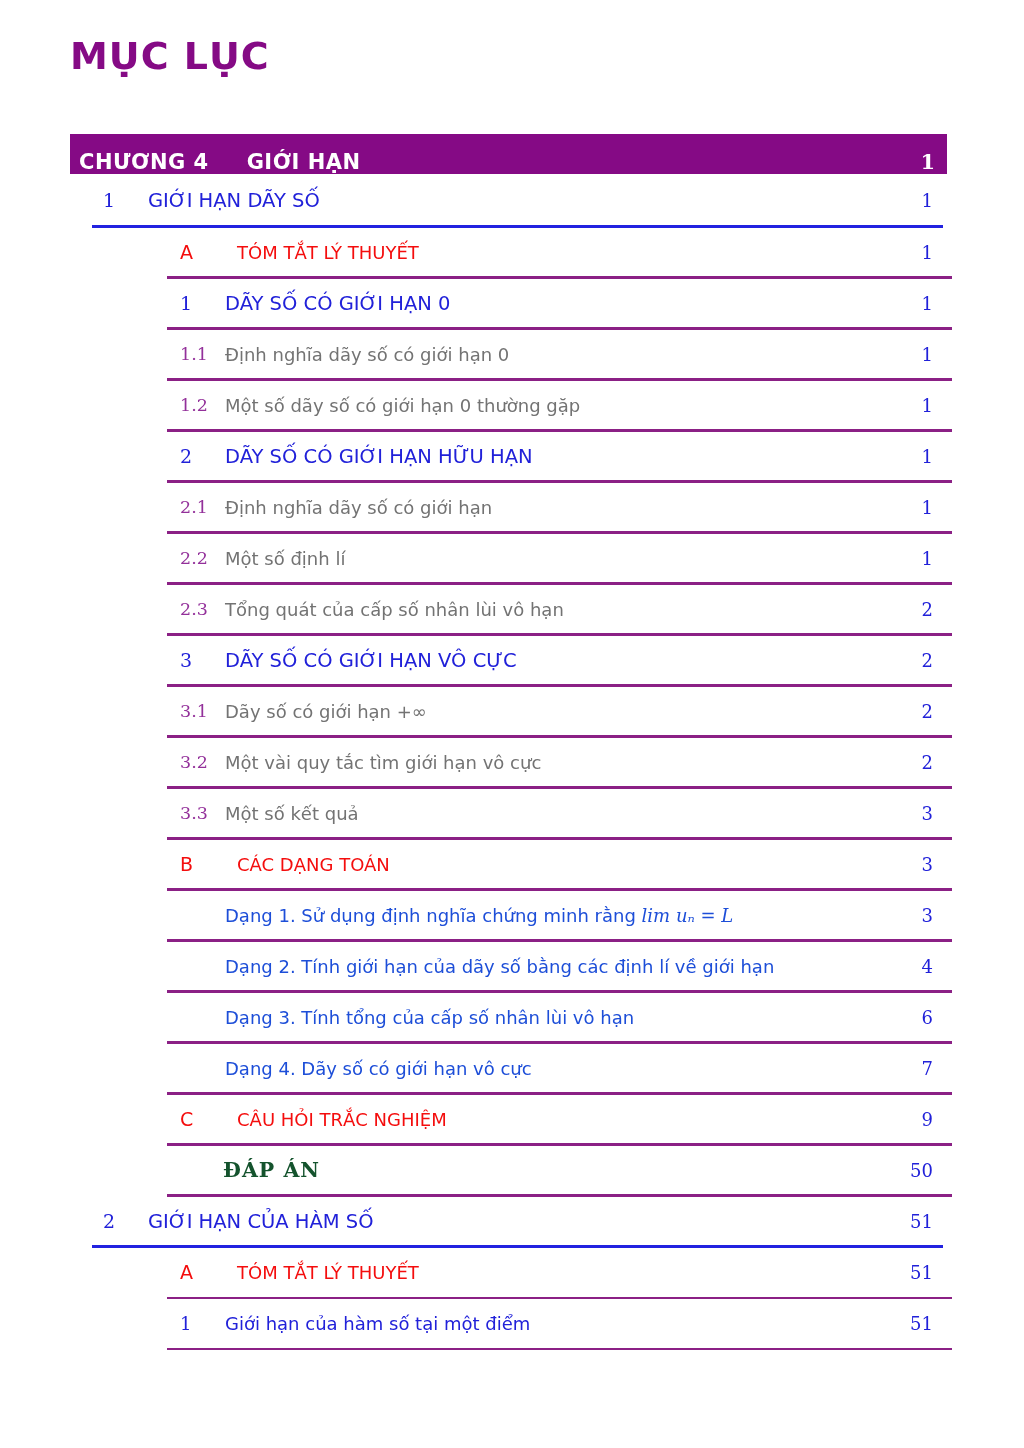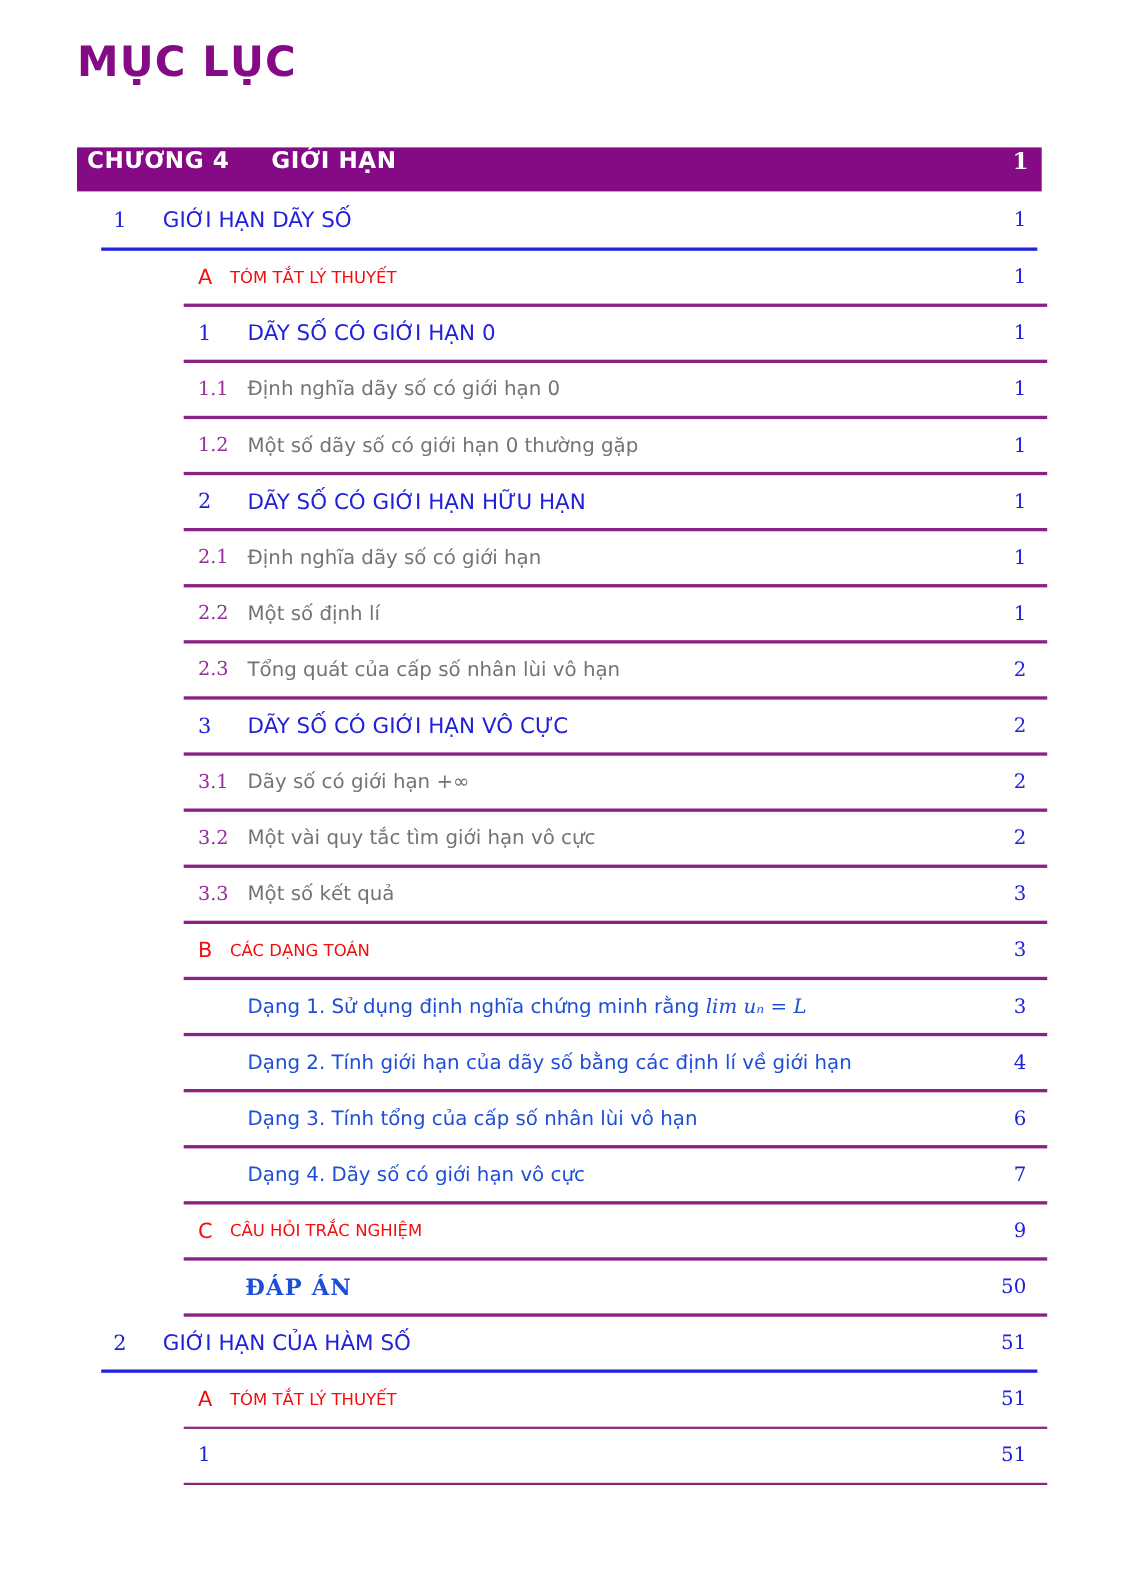--- a/index.html
+++ b/index.html
@@ -16,21 +16,21 @@
     font-size:38px; font-weight:bold; letter-spacing:1px;
     color:#850a85;
     font-family:"DejaVu Sans", sans-serif;
     text-align:center;
   }
   .chapter-bar {
     position:absolute; left:70px; top:134px;
     width:877px; height:40px;
     background:#850a85;
     color:#ffffff;
-    display:flex; align-items:flex-start;
+    display:flex; align-items:flex-end;
     padding:0 12px 0 9px;
     font-weight:bold; font-size:21px;
   }
   .chapter-bar .bar-label { letter-spacing:0.5px; }
   .chapter-bar .bar-title { margin-left:38px; letter-spacing:0.5px; }
   .chapter-bar .bar-page { margin-left:auto; font-family:"DejaVu Serif", serif; font-weight:bold; }
   .toc {
     position:absolute; left:70px; top:176px; width:882px;
   }
   .toc-row {
@@ -42,35 +42,35 @@
   .row-num, .row-title, .row-page {
     position:absolute; top:50%; transform:translateY(-50%); white-space:nowrap;
   }
   .row-num  { font-family:"DejaVu Serif", serif; }
   .row-page { right:19px; font-family:"DejaVu Serif", serif; font-size:18px; color:#2121d9; }
   
   .type-chapter .row-num   { left:33px;  color:#2121d9; font-size:19px; }
   .type-chapter .row-title { left:78px;  color:#2121d9; font-size:19.5px; }
   
   .type-letter .row-num    { left:110px; color:#f40d0d; font-size:19px; font-family:"DejaVu Sans", sans-serif; }
-  .type-letter .row-title  { left:139px; color:#f40d0d; font-size:15px; }
+  .type-letter .row-title  { left:167px; color:#f40d0d; font-size:18px; }
   
   .type-numsec .row-num    { left:110px; color:#2121d9; font-size:19px; }
   .type-numsec .row-title  { left:155px; color:#2121d9; font-size:19.5px; }
   
   .type-numsub .row-num    { left:110px; color:#2121d9; font-size:18px; }
   .type-numsub .row-title  { left:155px; color:#2121d9; font-size:18px; }
   
   .type-subsub .row-num    { left:110px; color:#93309a; font-size:17.5px; }
   .type-subsub .row-title  { left:155px; color:#737373; font-size:18px; }
   
   .type-dang .row-title    { left:155px; color:#1d4ed8; font-size:18px; }
   .row-math { font-family:"DejaVu Serif", serif; font-style:italic; }
   
-  .type-dapan .row-title   { left:153px; color:#1d4ed8; font-size:20.5px; font-weight:bold;
+  .type-dapan .row-title   { left:153px; color:#14532d; font-size:20.5px; font-weight:bold;
                              font-family:"DejaVu Serif", serif; letter-spacing:1px; }
 </style>
 </head>
 <body>
 
 <div class="page">
 
   <h1 class="doc-title">MỤC LỤC</h1>
 
   <div class="chapter-bar">
@@ -202,18 +202,19 @@
       </div>
       <div class="toc-line line-blue"></div>
       <div class="toc-row type-letter">
         <span class="row-num">A</span>
         <span class="row-title">TÓM TẮT LÝ THUYẾT</span>
         <span class="row-page">51</span>
       </div>
       <div class="toc-line line-purple"></div>
       <div class="toc-row type-numsub">
         <span class="row-num">1</span>
+        <span class="row-title">Giới hạn của hàm số tại một điểm</span>
         <span class="row-page">51</span>
       </div>
       <div class="toc-line line-purple"></div>
     </div>
 
 </div>
 
 </body></html>

